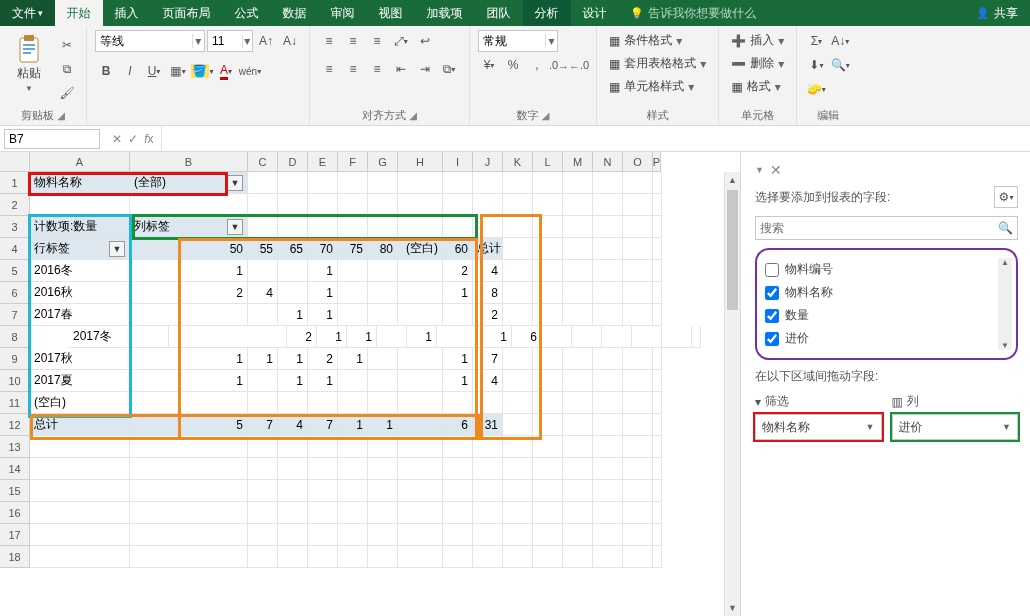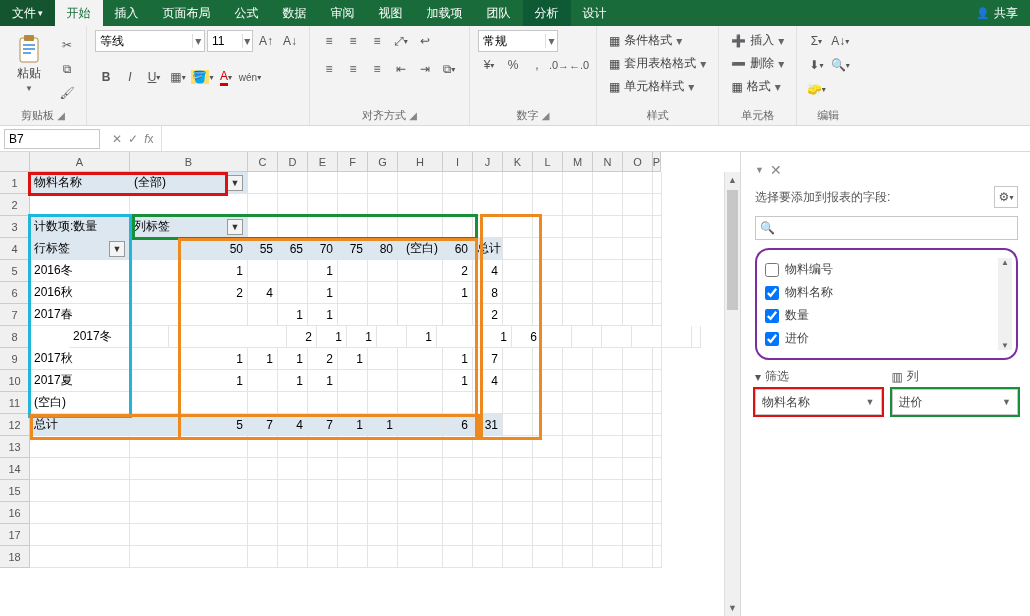--- a/index.html
+++ b/index.html
@@ -97,20 +97,21 @@
   <div class="rt">插入</div>
   <div class="rt">页面布局</div>
   <div class="rt">公式</div>
   <div class="rt">数据</div>
   <div class="rt">审阅</div>
   <div class="rt">视图</div>
   <div class="rt">加载项</div>
   <div class="rt">团队</div>
   <div class="rt analysis">分析</div>
   <div class="rt">设计</div>
+  <div class="rt tell">告诉我你想要做什么</div>
   <div class="spacer"></div>
   <div class="rt share">共享</div>
 </div>
 
 <div class="ribbon">
 
   <div class="group">
     <div class="controls">
       <div class="big-btn">
         <span class="ic">
@@ -128,21 +129,21 @@
       <div class="stack" style="padding-top:4px">
         <div class="iconbtn">✂</div>
         <div class="iconbtn">⧉</div>
         <div class="iconbtn">🖌</div>
       </div>
     </div>
     <div class="label"><span>剪贴板</span> <span class="grp-launcher">◢</span></div>
   </div>
 
   <div class="group" style="min-width:210px">
-    <div class="stack" style="gap:14px">
+    <div class="stack" style="gap:8px">
       <div class="hstack">
         <div class="combo" style="width:110px">
             <input value="等线" style="">
             <span class="dd">▾</span>
           </div>
         <div class="combo" style="width:46px">
             <input value="11" style="">
             <span class="dd">▾</span>
           </div>
         <div class="iconbtn">A↑</div>
@@ -672,20 +673,21 @@
       <div style="display:flex;gap:6px;align-items:center">
         <span style="color:#888;font-size:9px">▼</span>
         <span class="close-x">✕</span>
       </div>
     </div>
     <div style="display:flex;justify-content:space-between;align-items:center">
       <span class="sub">选择要添加到报表的字段:</span>
       <div class="gear">⚙<span style="font-size:8px">▾</span></div>
     </div>
     <div class="search">
+      <input placeholder="搜索" style="">
       <span style="color:#1a6b3a">🔍</span>
     </div>
     <div class="fieldlist">
       <div class="inner" id="fields">
           <label class="fld">
             <input type="checkbox" style="">
             <span>物料编号</span>
           </label>
           <label class="fld">
             <input type="checkbox" checked="" style="">
@@ -698,20 +700,21 @@
           <label class="fld">
             <input type="checkbox" checked="" style="">
             <span>进价</span>
           </label>
         </div>
       <div style="position:absolute;right:4px;top:8px;bottom:8px;width:14px;background:#f0f0f0">
         <div style="position:absolute;top:0;left:0;right:0;text-align:center;font-size:8px;color:#666">▲</div>
         <div style="position:absolute;bottom:0;left:0;right:0;text-align:center;font-size:8px;color:#666">▼</div>
       </div>
     </div>
+    <div class="areas-lbl">在以下区域间拖动字段:</div>
     <div class="areas">
       <div class="area filter">
         <div class="ah">
             <span>▾</span>
             <span>筛选</span>
           </div>
         <div class="box">
             <span>物料名称</span>
             <span style="font-size:9px;color:#666">▼</span>
           </div>

